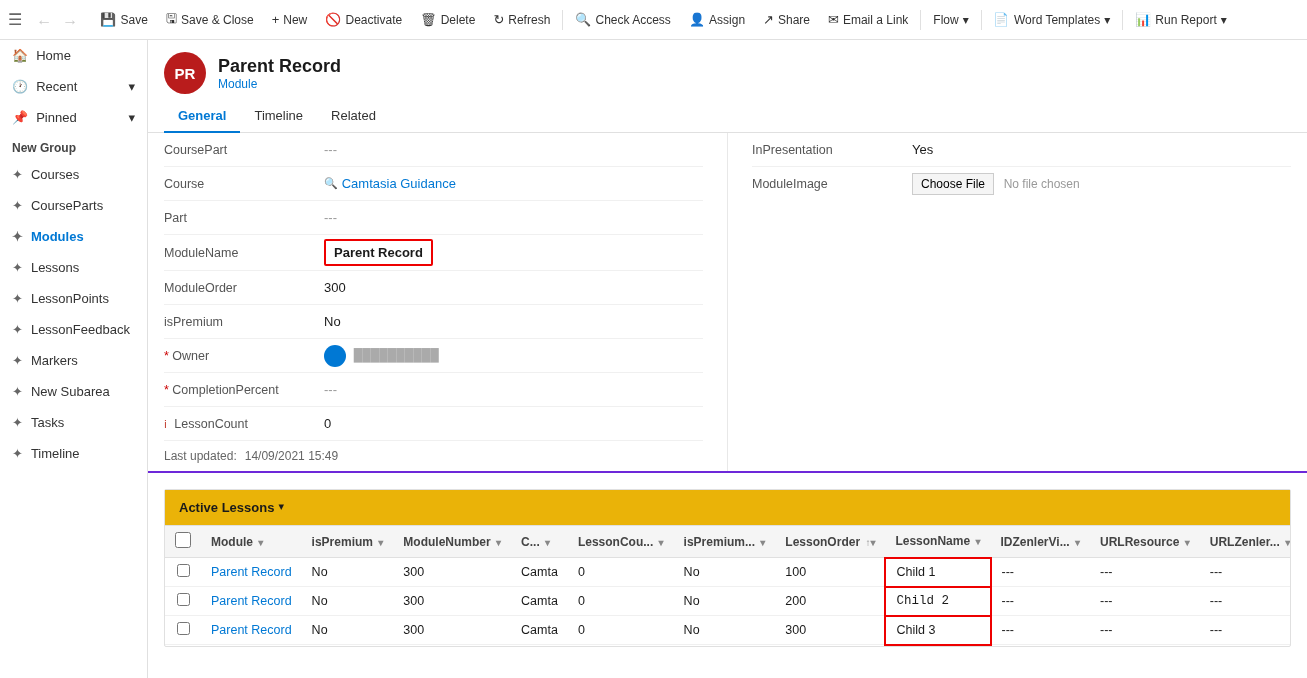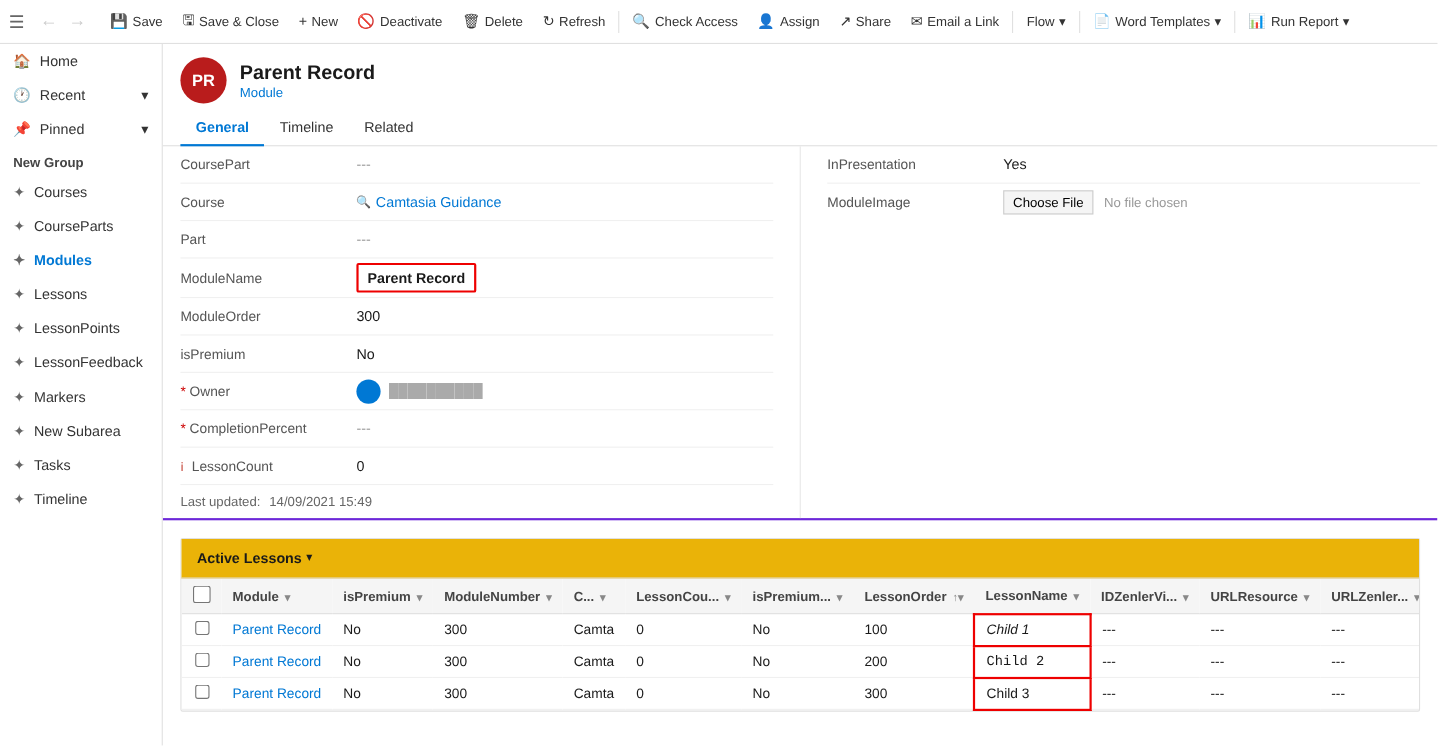--- a/index.html
+++ b/index.html
@@ -410,21 +410,21 @@
           <tbody id="table-body">
           <tr>
                 <td class="checkbox-col"><input type="checkbox" style=""></td>
                 <td class="link">Parent Record</td>
                 <td>No</td>
                 <td>300</td>
                 <td>Camta</td>
                 <td>0</td>
                 <td>No</td>
                 <td>100</td>
-                <td style="border: 2px solid rgb(238, 0, 0); font-style: italic;">Child 1</td>
+                <td style="border: 2px solid rgb(238, 0, 0);">Child 1</td>
                 <td>---</td>
                 <td>---</td>
                 <td>---</td>
               </tr>
               <tr>
                 <td class="checkbox-col"><input type="checkbox" style=""></td>
                 <td class="link">Parent Record</td>
                 <td>No</td>
                 <td>300</td>
                 <td>Camta</td>

